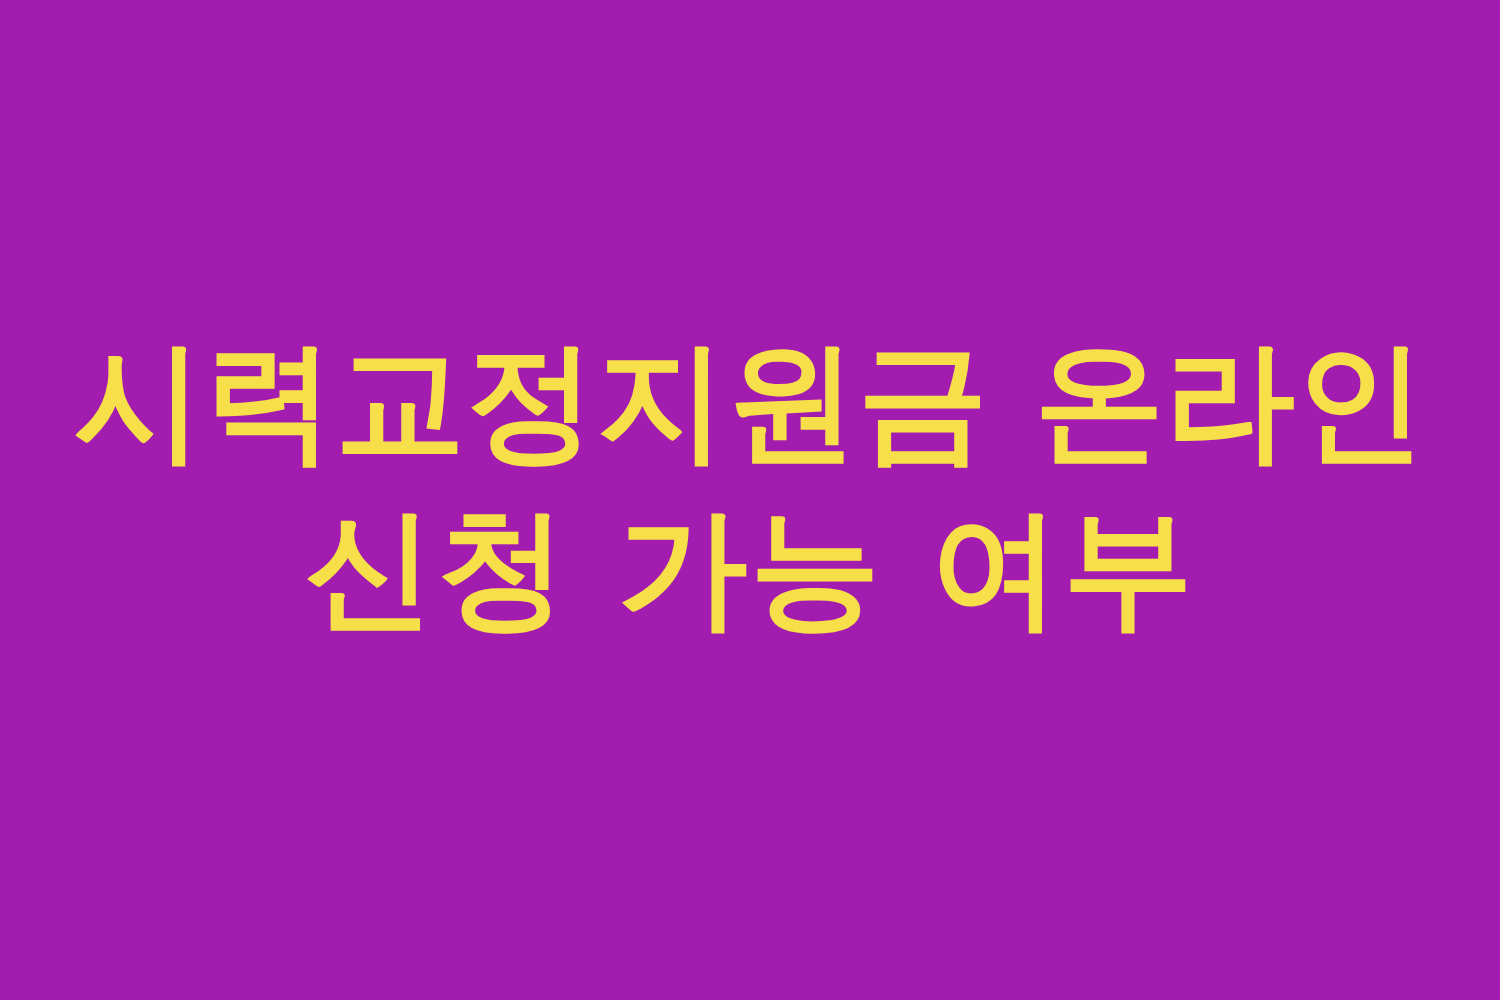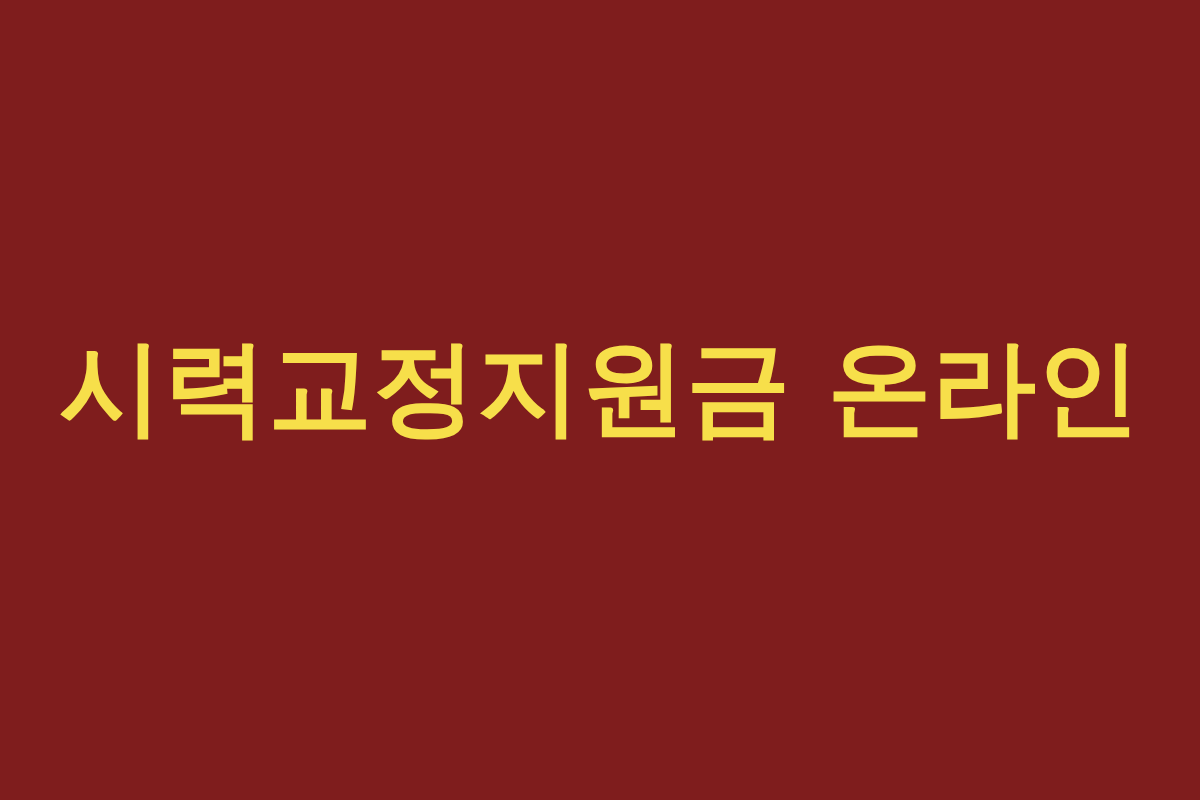--- a/index.html
+++ b/index.html
@@ -47,19 +47,20 @@
   }
 
   
   .headline-line + .headline-line {
     letter-spacing: 0.02em;
   }
 </style>
 </head>
 <body>
 
-<div id="banner" style="background: #7f1d1d;">
+<div id="banner" style="background: #a21caf;">
 
   <div id="headline" style="color: rgb(247, 223, 74);">
     <span class="headline-line">시력교정지원금 온라인</span>
+    <span class="headline-line">신청 가능 여부</span>
   </div>
 
 </div>
 
 </body></html>

